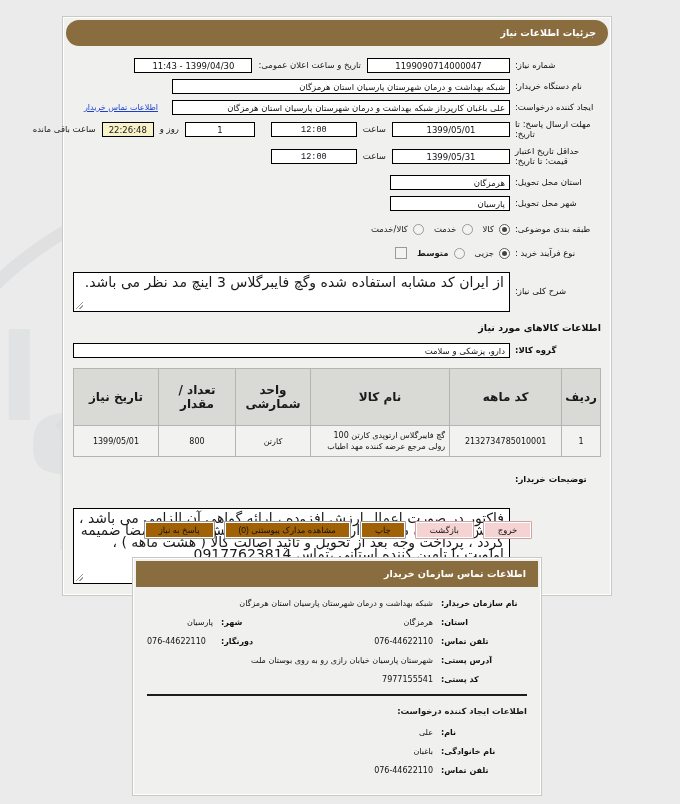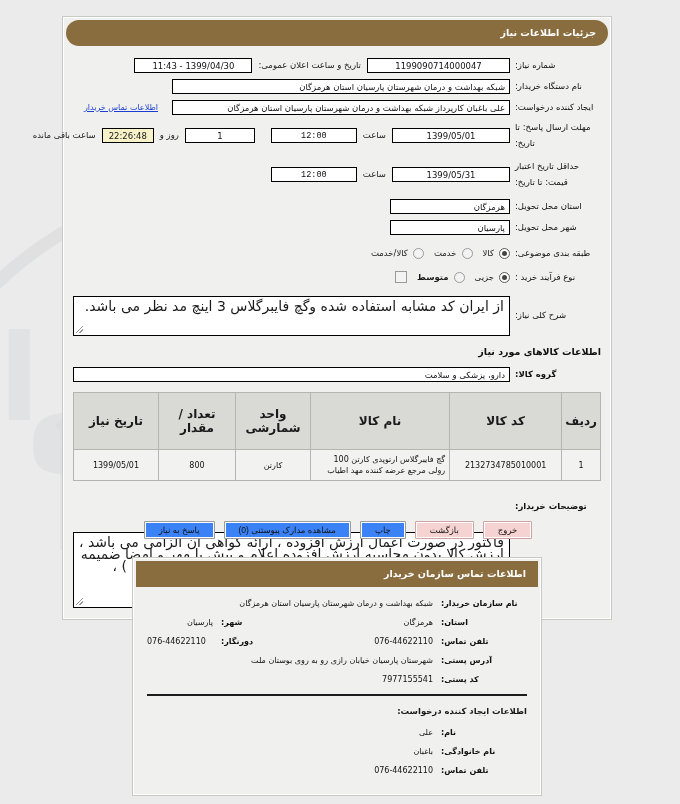--- a/index.html
+++ b/index.html
@@ -80,21 +80,21 @@
   }
   .flabel {
     width: 86px;
     flex: 0 0 86px;
     text-align: left;
     font-size: 8.5px;
     color: #111;
     padding-left: 5px;
     line-height: 11px;
   }
-  .flabel.two-line { line-height: 16px; }
+  .flabel.two-line { line-height: 10px; }
   .fcontrol { flex: 1 1 auto; display: flex; align-items: center; }
 
   .ibox {
     border: 1px solid #000000;
     background: #ffffff;
     height: 15px;
     line-height: 15px;
     font-size: 8.5px;
     padding: 0 4px;
     text-align: center;
@@ -233,21 +233,21 @@
     top: 521px;
     width: 548px;
     display: flex;
     flex-direction: row;
     justify-content: center;
     align-items: center;
     gap: 9px;
   }
   .btn {
     border: 1px solid #9b9b9b;
-    background: #3b82f6;
+    background: #a16207;
     font-size: 8.5px;
     padding: 3px 14px;
     white-space: nowrap;
     cursor: pointer;
     color: #111;
     box-shadow: 0 0 0 1px #fff inset;
     border-radius: 1px;
   }
   .btn.red { background: #f6d3d3; border-color: #cfa3a3; }
 
@@ -425,21 +425,21 @@
       <div class="flabel" style="font-weight:bold">گروه کالا:</div>
       <div class="fcontrol">
         <div class="ibox rt w-full">دارو، پزشکی و سلامت</div>
       </div>
     </div>
 
     <table class="goods" style="margin-top:9px">
       <thead>
         <tr>
           <th style="width:22px">ردیف</th>
-          <th style="width:105px">کد کالا</th>
+          <th style="width:105px">کد ماهه</th>
           <th>نام کالا</th>
           <th style="width:68px">واحد شمارشی</th>
           <th style="width:70px">تعداد / مقدار</th>
           <th style="width:78px">تاریخ نیاز</th>
         </tr>
       </thead>
       <tbody>
         <tr>
           <td>1</td>
           <td class="num-cell">2132734785010001</td>

